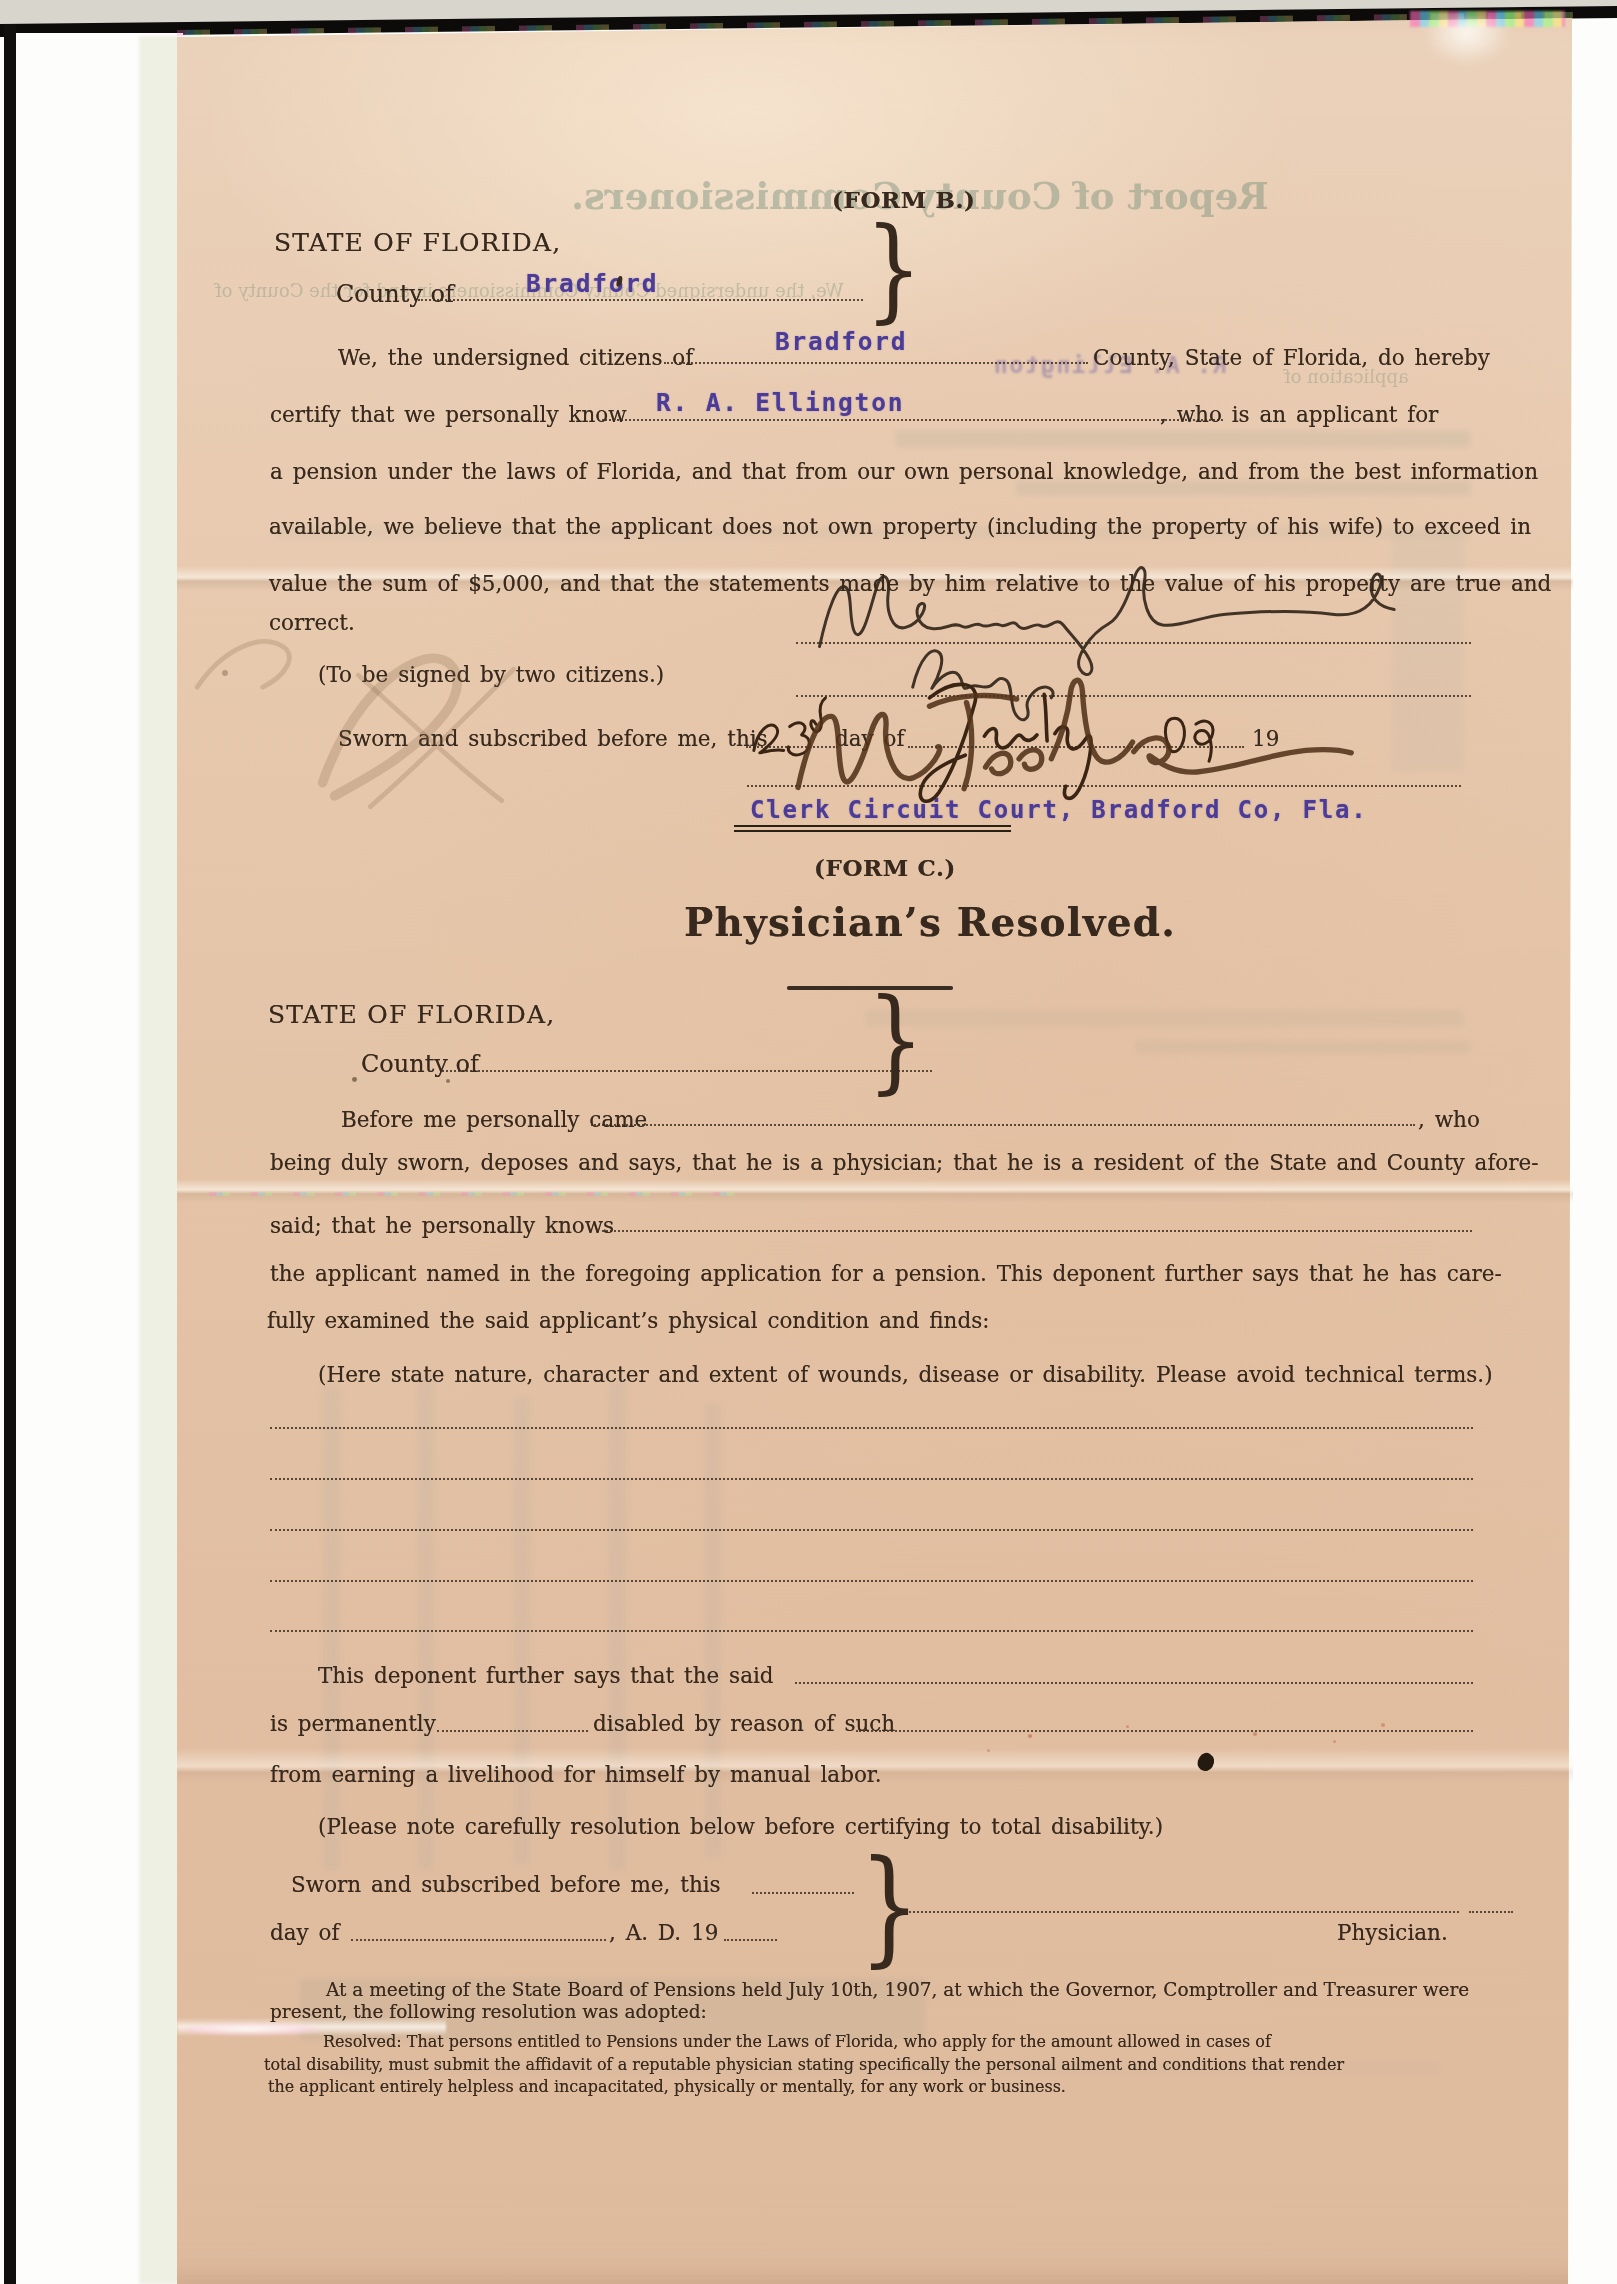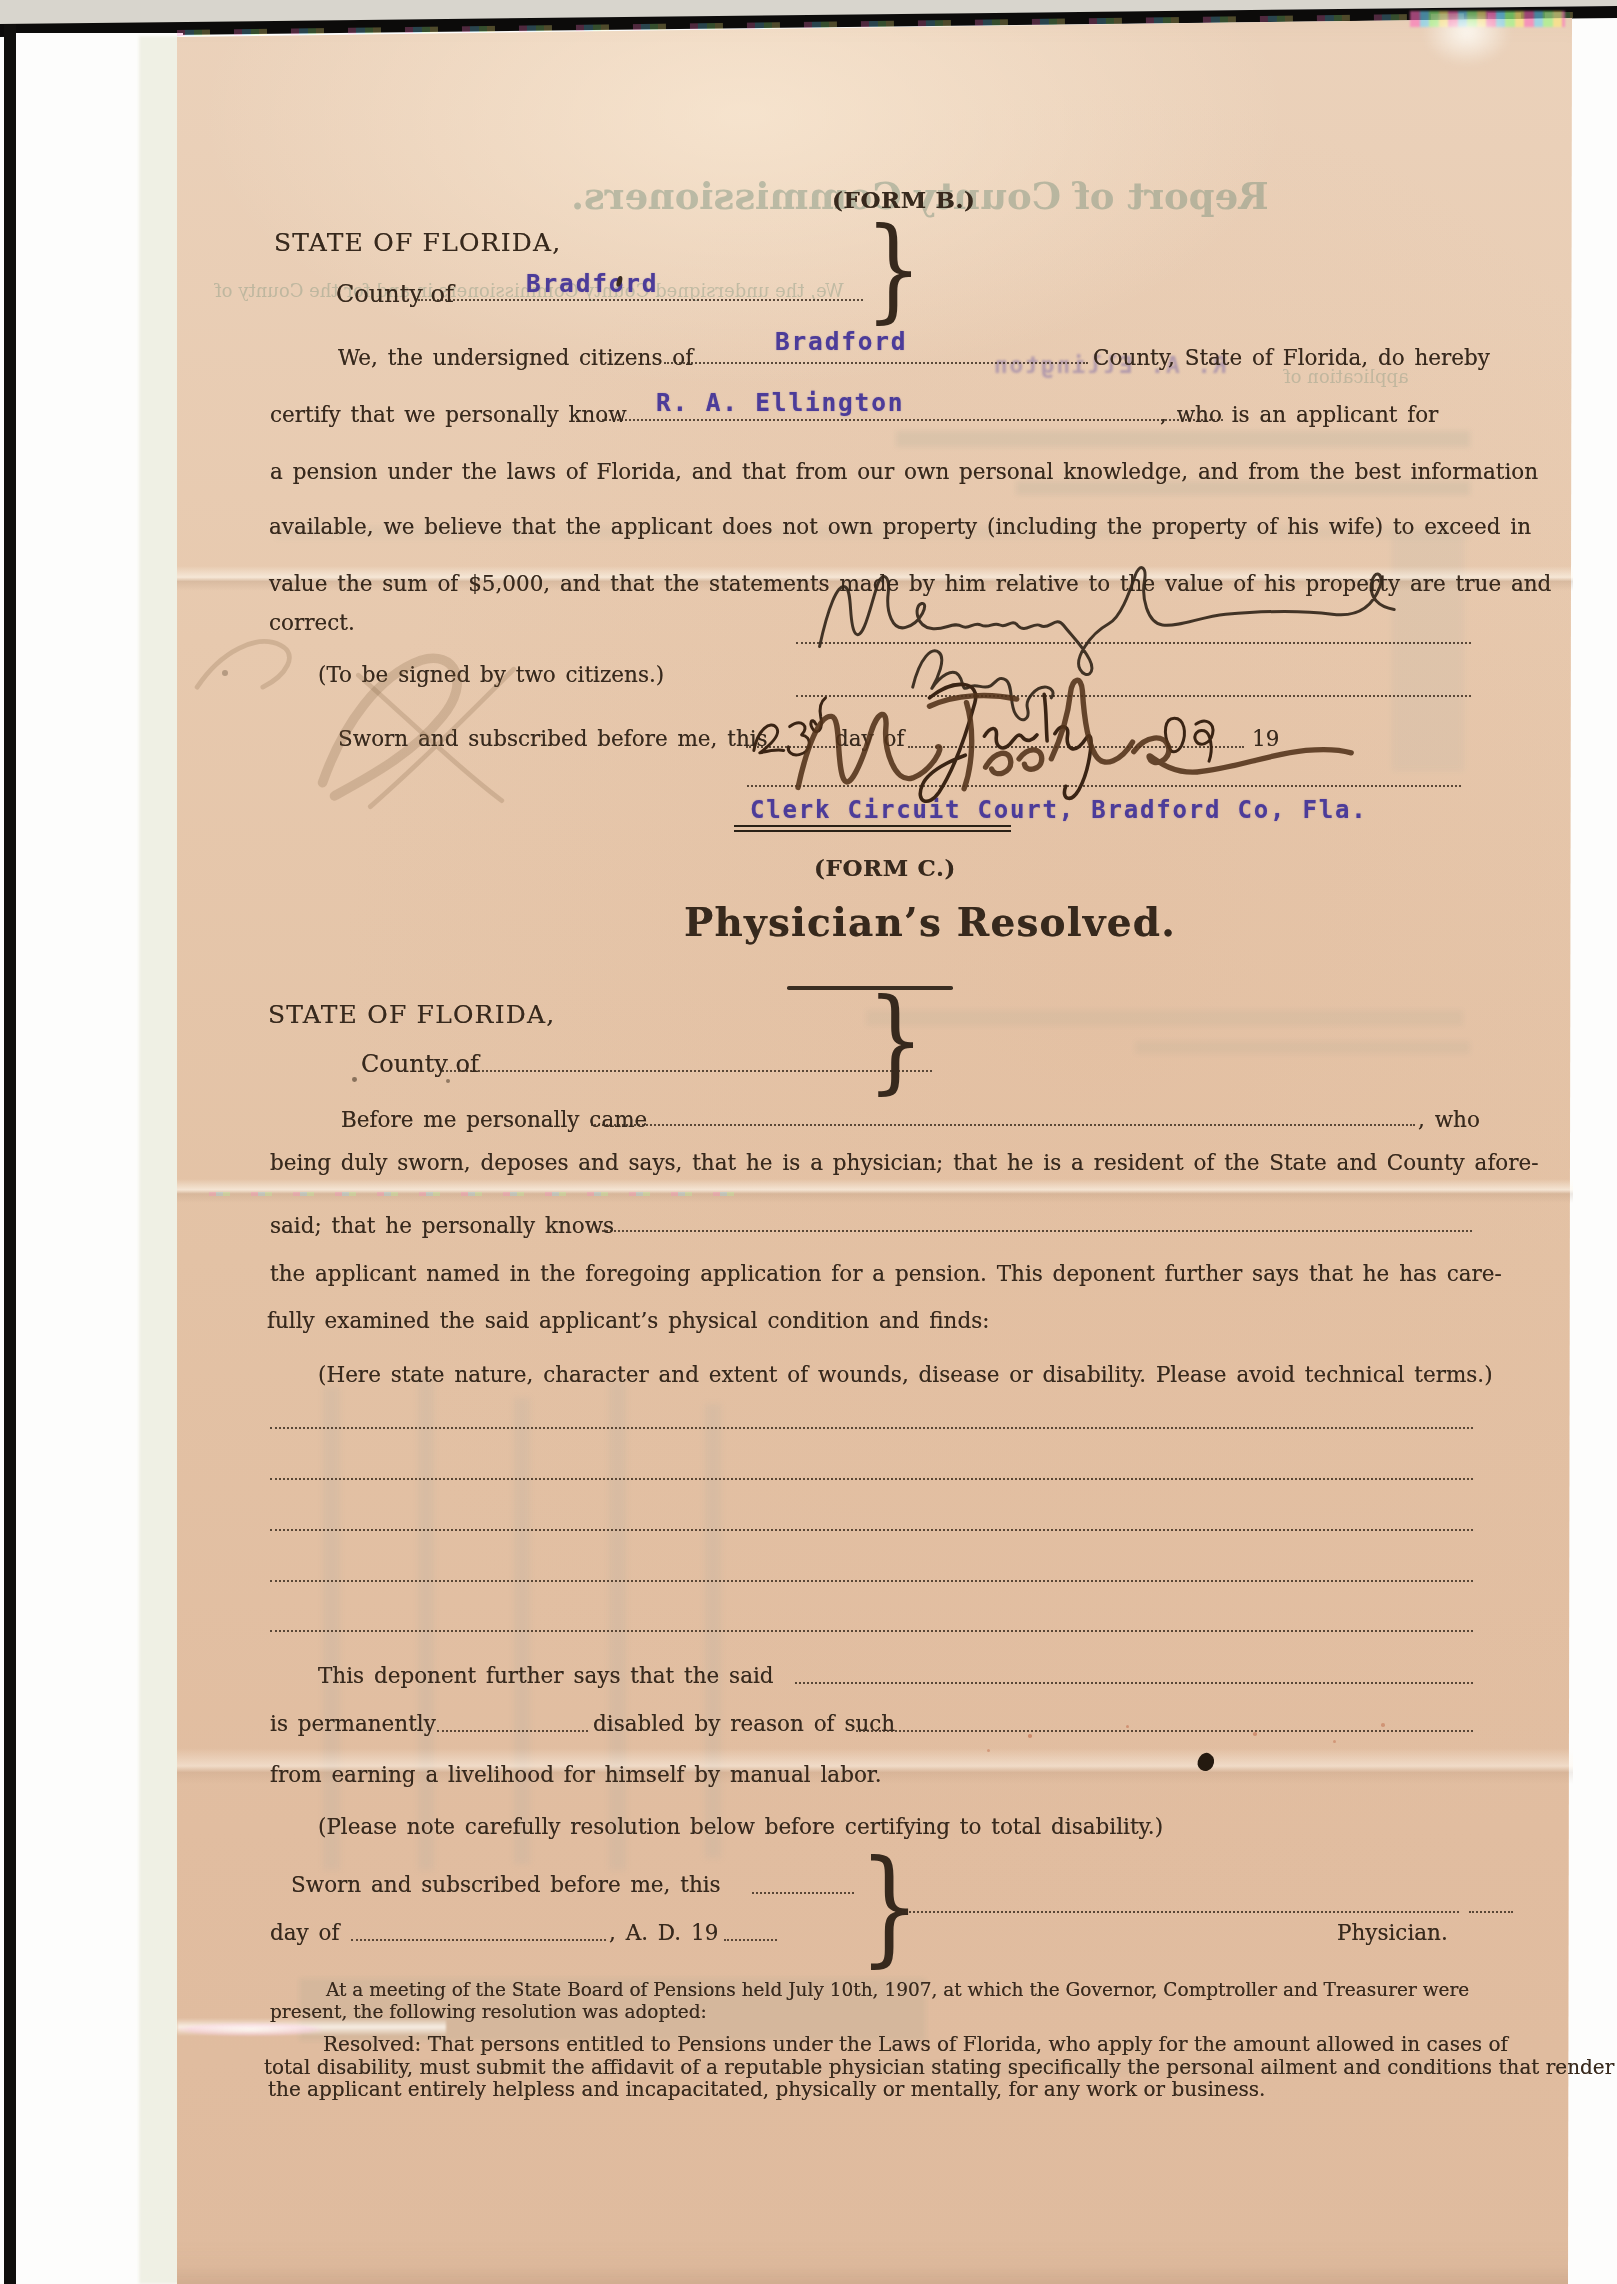--- a/index.html
+++ b/index.html
@@ -1,21 +1,21 @@
 <!DOCTYPE html>
 <html style="font-size:9.6px"><head>
 <meta charset="utf-8">
 <style>
   html,body{margin:0;padding:0;background:#ffffff;}
   .scan{position:relative;width:1617px;height:2284px;overflow:hidden;background:#fdfdfc;}
   .abs{position:absolute;}
   
   .t{font-family:"DejaVu Serif","Liberation Serif",serif;color:#37291d;white-space:nowrap;
      text-shadow:0 0 0.6px rgba(55,41,29,.6);}
-  .s30{font-size:20px;}
+  .s30{font-size:16px;}
   .s31{font-size:18.5px;}
   .s34b{font-size:23px;font-weight:bold;letter-spacing:0.6px;}
   .s36{font-size:21.5px;word-spacing:3px;}
   .s40{font-size:24px;}
   .s42{font-size:25px;letter-spacing:1.2px;}
   .title{font-size:39px;font-weight:bold;letter-spacing:1.2px;}
   
   .tw{font-family:"DejaVu Sans Mono","Liberation Mono",monospace;font-weight:bold;color:#4c3c99;
       letter-spacing:1.8px;white-space:nowrap;text-shadow:0 0 1.2px rgba(76,60,153,.5);}
   .tw40{font-size:24px;}

